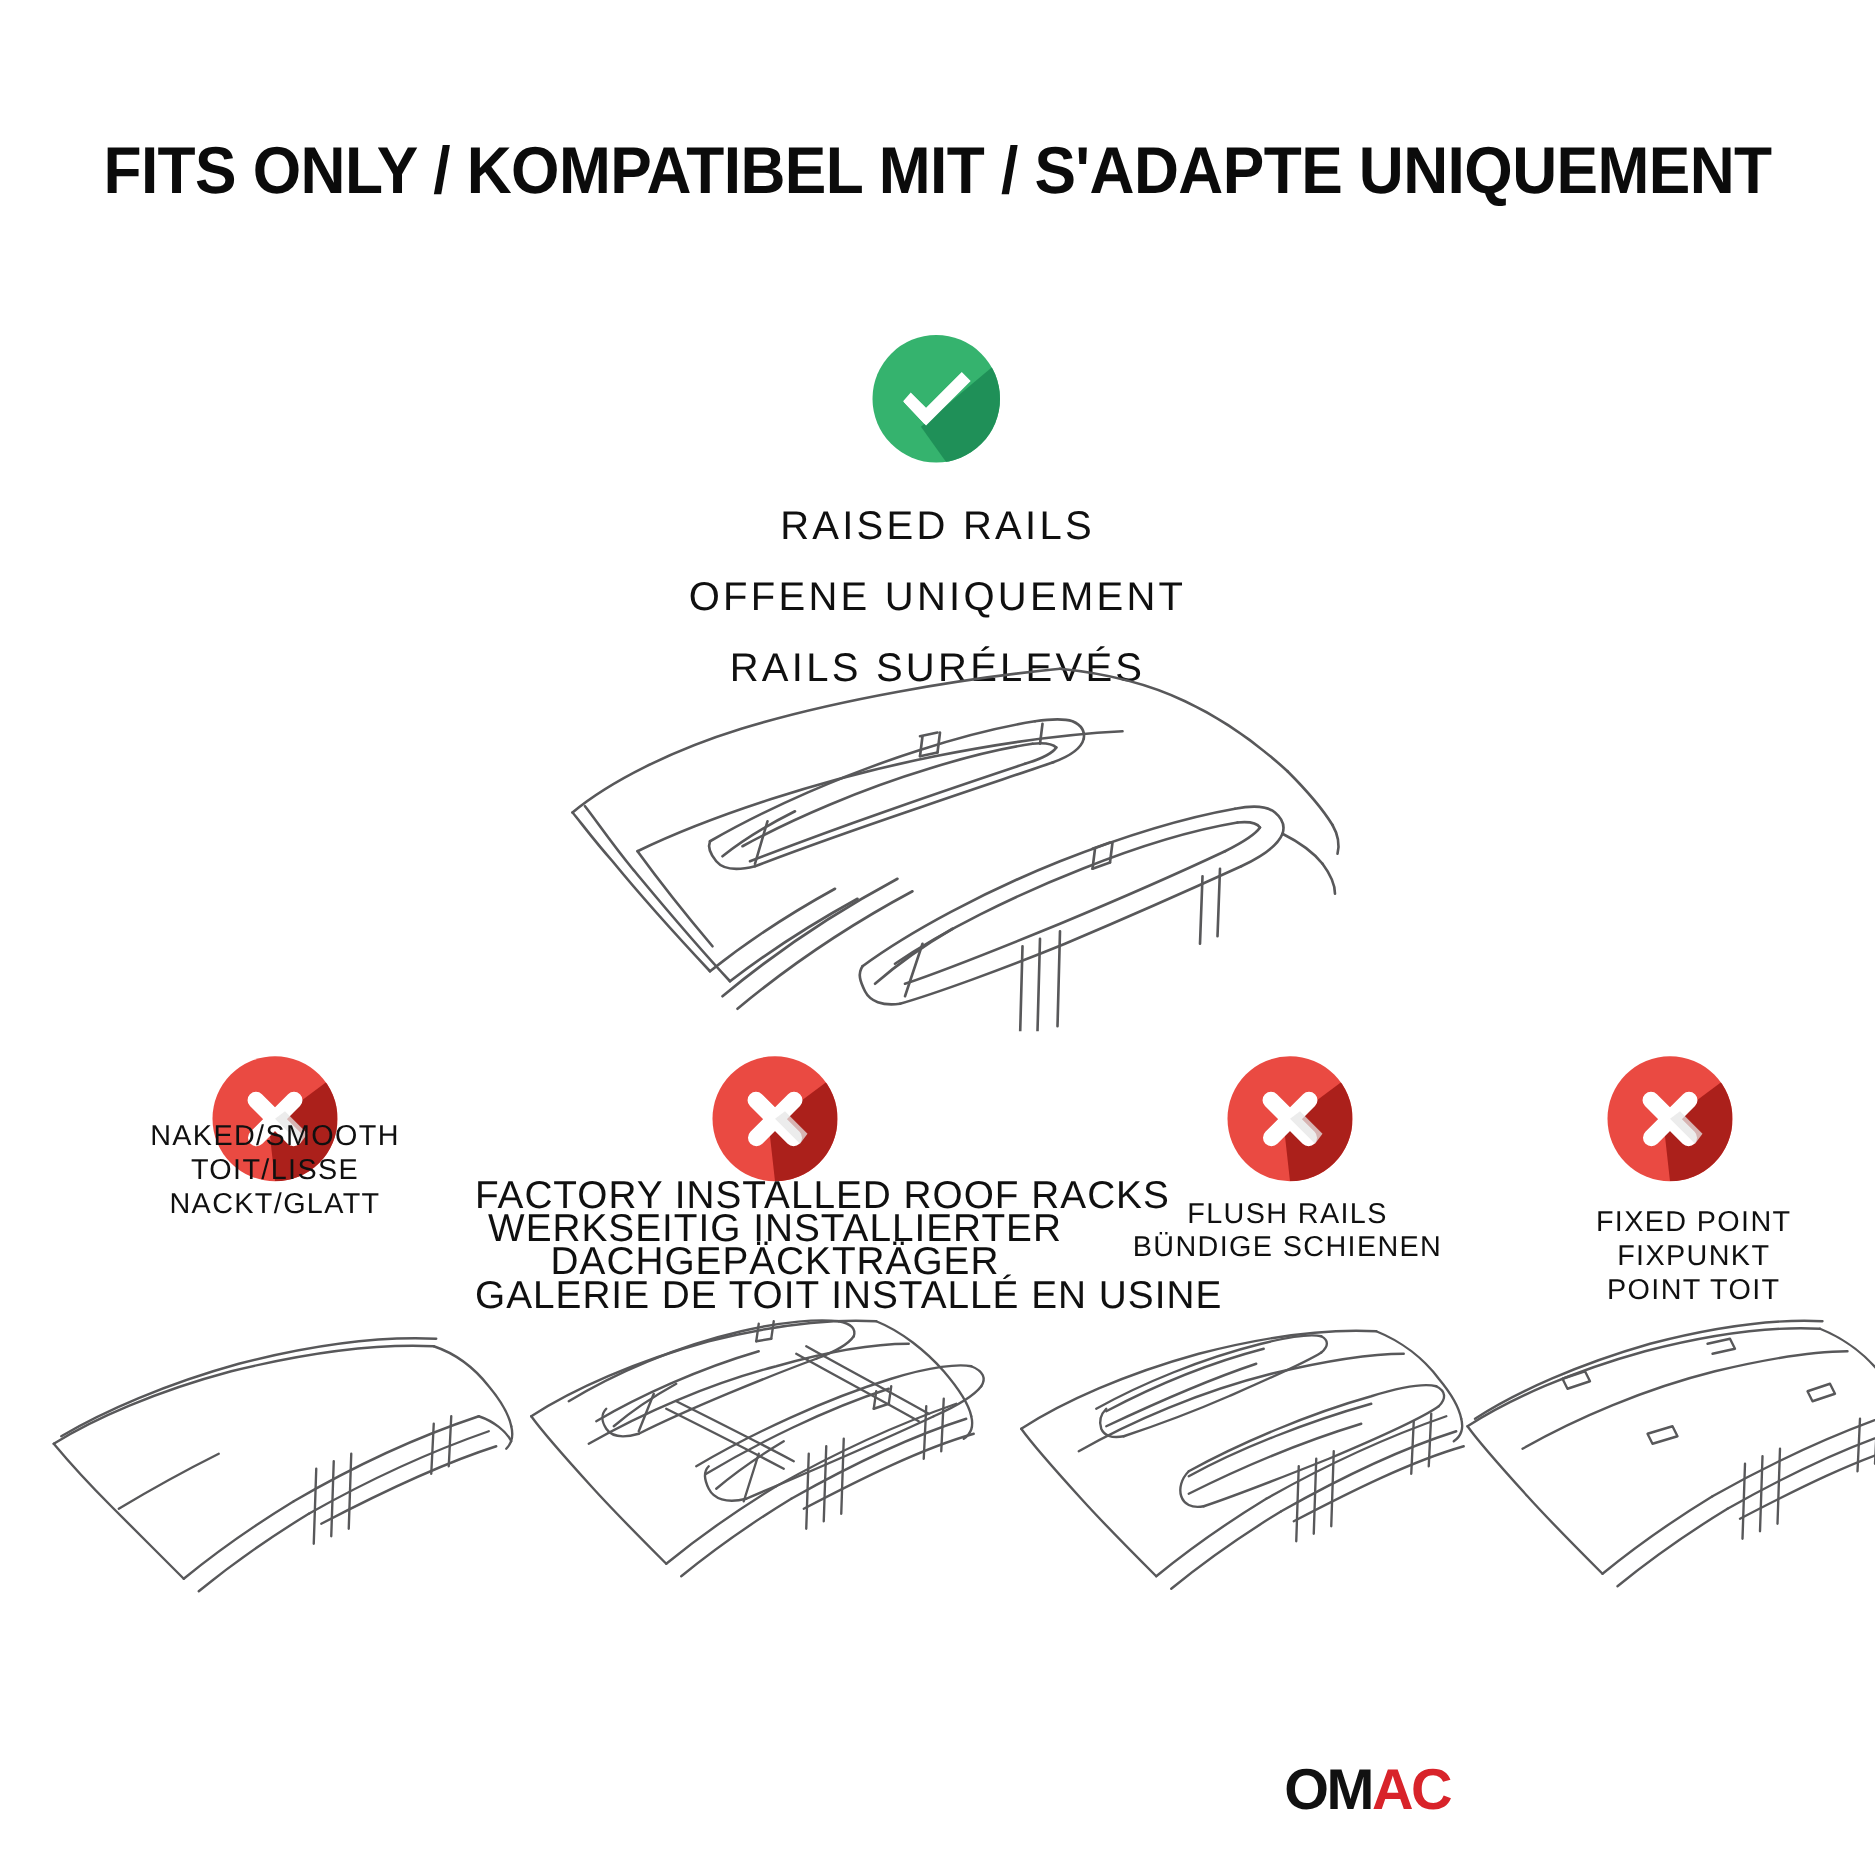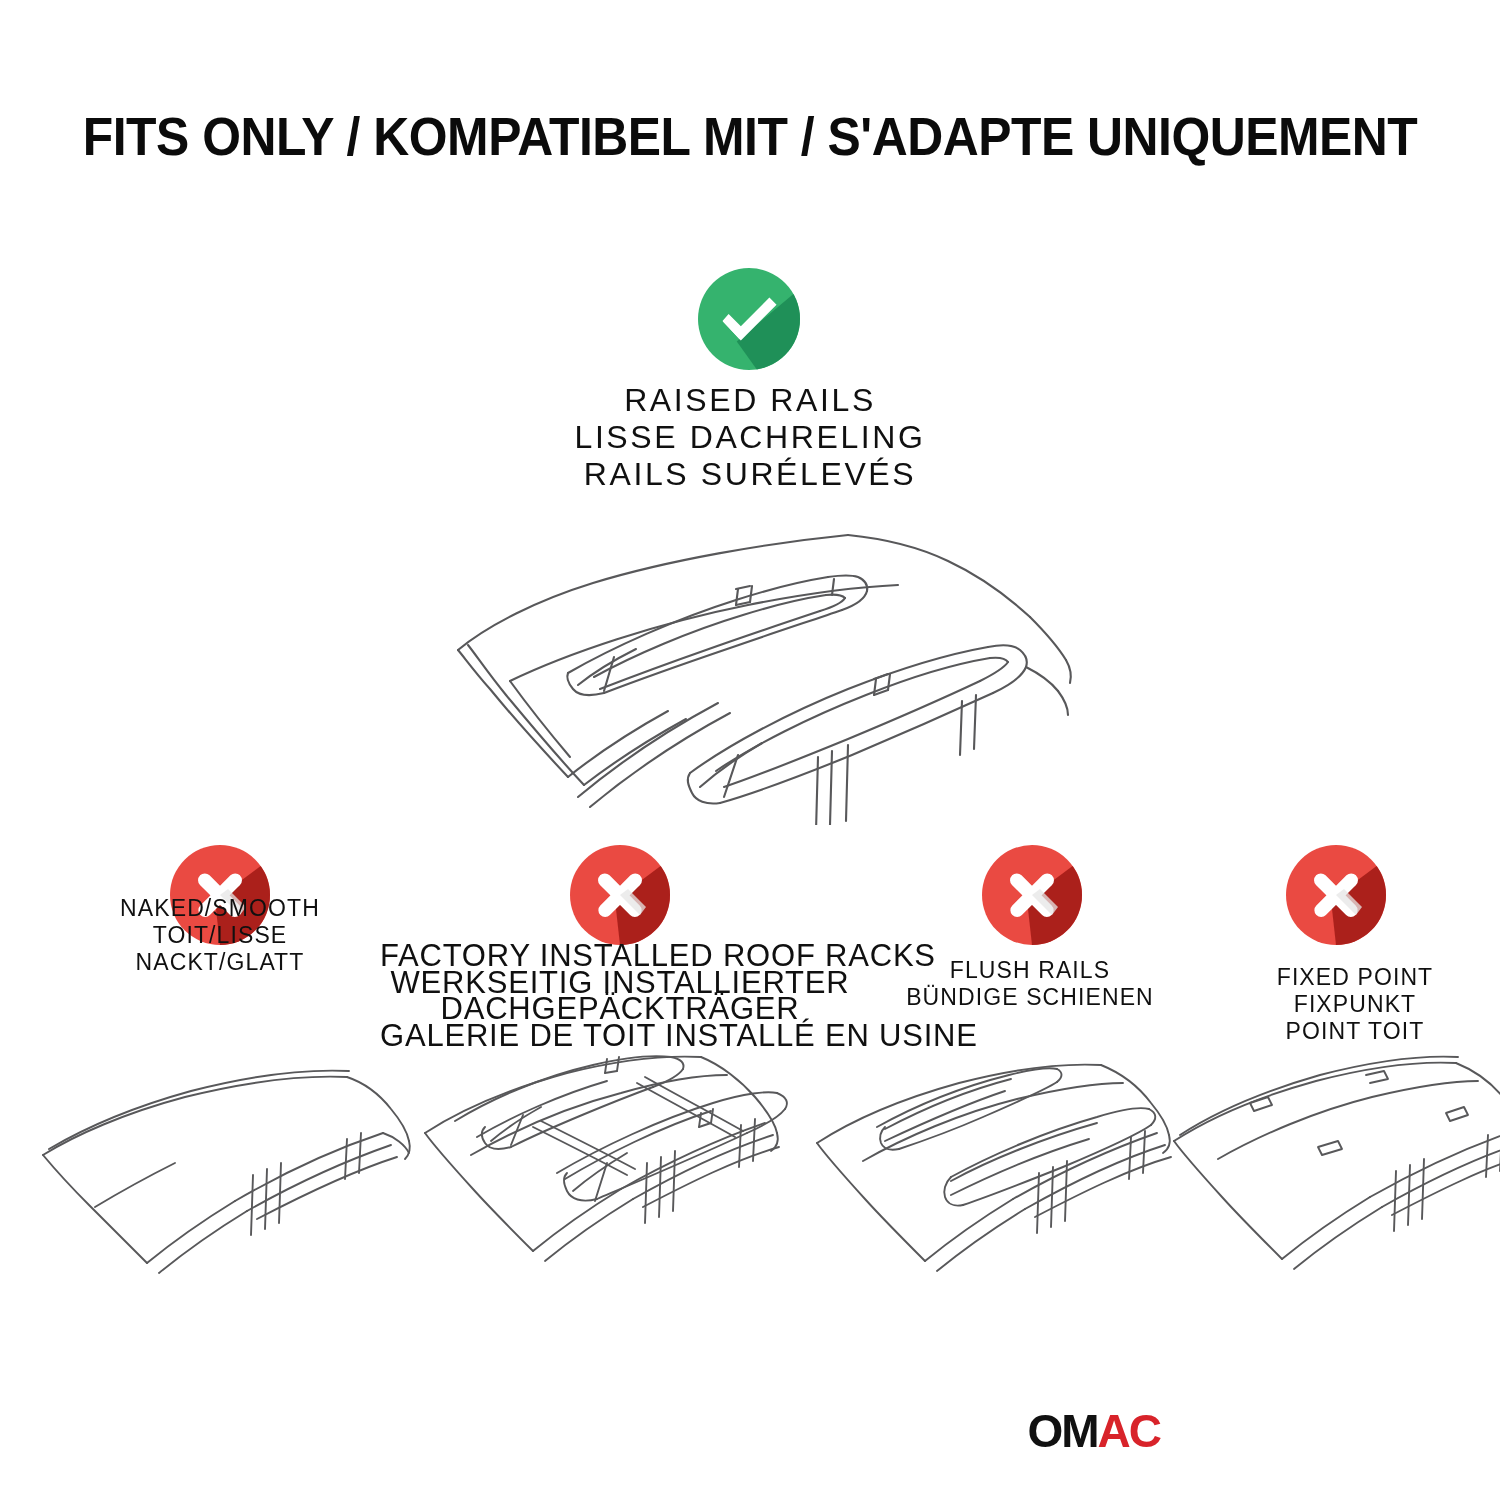--- a/index.html
+++ b/index.html
@@ -35,21 +35,21 @@
   .badge-no-3{left:982px;}
   .badge-no-4{left:1286px;}
 
   
   .ok-text{
     position:absolute;left:350px;top:382px;width:800px;
     text-align:center;color:#101010;
     font-size:32px;line-height:37px;letter-spacing:2.6px;
     font-weight:400;
   }
-  .ok-text div{white-space:nowrap;}
+  .ok-text div{white-space:nowrap;margin-top:20px;}
 
   .col-text{
     position:absolute;text-align:center;color:#101010;
     font-size:23px;line-height:27px;letter-spacing:1.1px;font-weight:400;
   }
   .col-text div{white-space:nowrap;}
   .ct-1{left:30px;top:895px;width:380px;}
   .ct-2{left:380px;top:943px;width:480px;font-size:31px;line-height:26.5px;letter-spacing:0.8px;}
   .ct-3{left:855px;top:957px;width:350px;}
   .ct-4{left:1210px;top:964px;width:290px;}
@@ -84,21 +84,21 @@
   <div class="badge badge-ok">
     <svg viewBox="0 0 100 100" aria-hidden="true">
       <path d="M38 72 L100 20 L100 100 L58 100 Z" fill="#1f8e56" opacity="0.95"></path>
       <path d="M24 52 L30 45 L42 57 L70 29 L77 36 L42 71 Z" fill="#ffffff"></path>
       <path d="M24.5 52.5 L30 46 L42 58 L41 70 Z" fill="#ffffff"></path>
     </svg>
   </div>
 
   <div class="ok-text">
     <div>RAISED RAILS</div>
-    <div>LISSE DACHRELING</div>
+    <div>OFFENE UNIQUEMENT</div>
     <div>RAILS SURÉLEVÉS</div>
   </div>
 
   <div class="ill ill-main">
     <svg viewBox="0 0 680 320" fill="none" stroke="#58585a" stroke-width="2.1" stroke-linecap="round" stroke-linejoin="round">
 
       <path d="M40 145 C70 120 120 95 175 78 C250 55 350 38 430 30"></path>
       <path d="M430 30 C470 34 505 44 530 56 C560 70 588 90 612 112"></path>
       <path d="M612 112 C628 128 640 142 648 155"></path>
 

